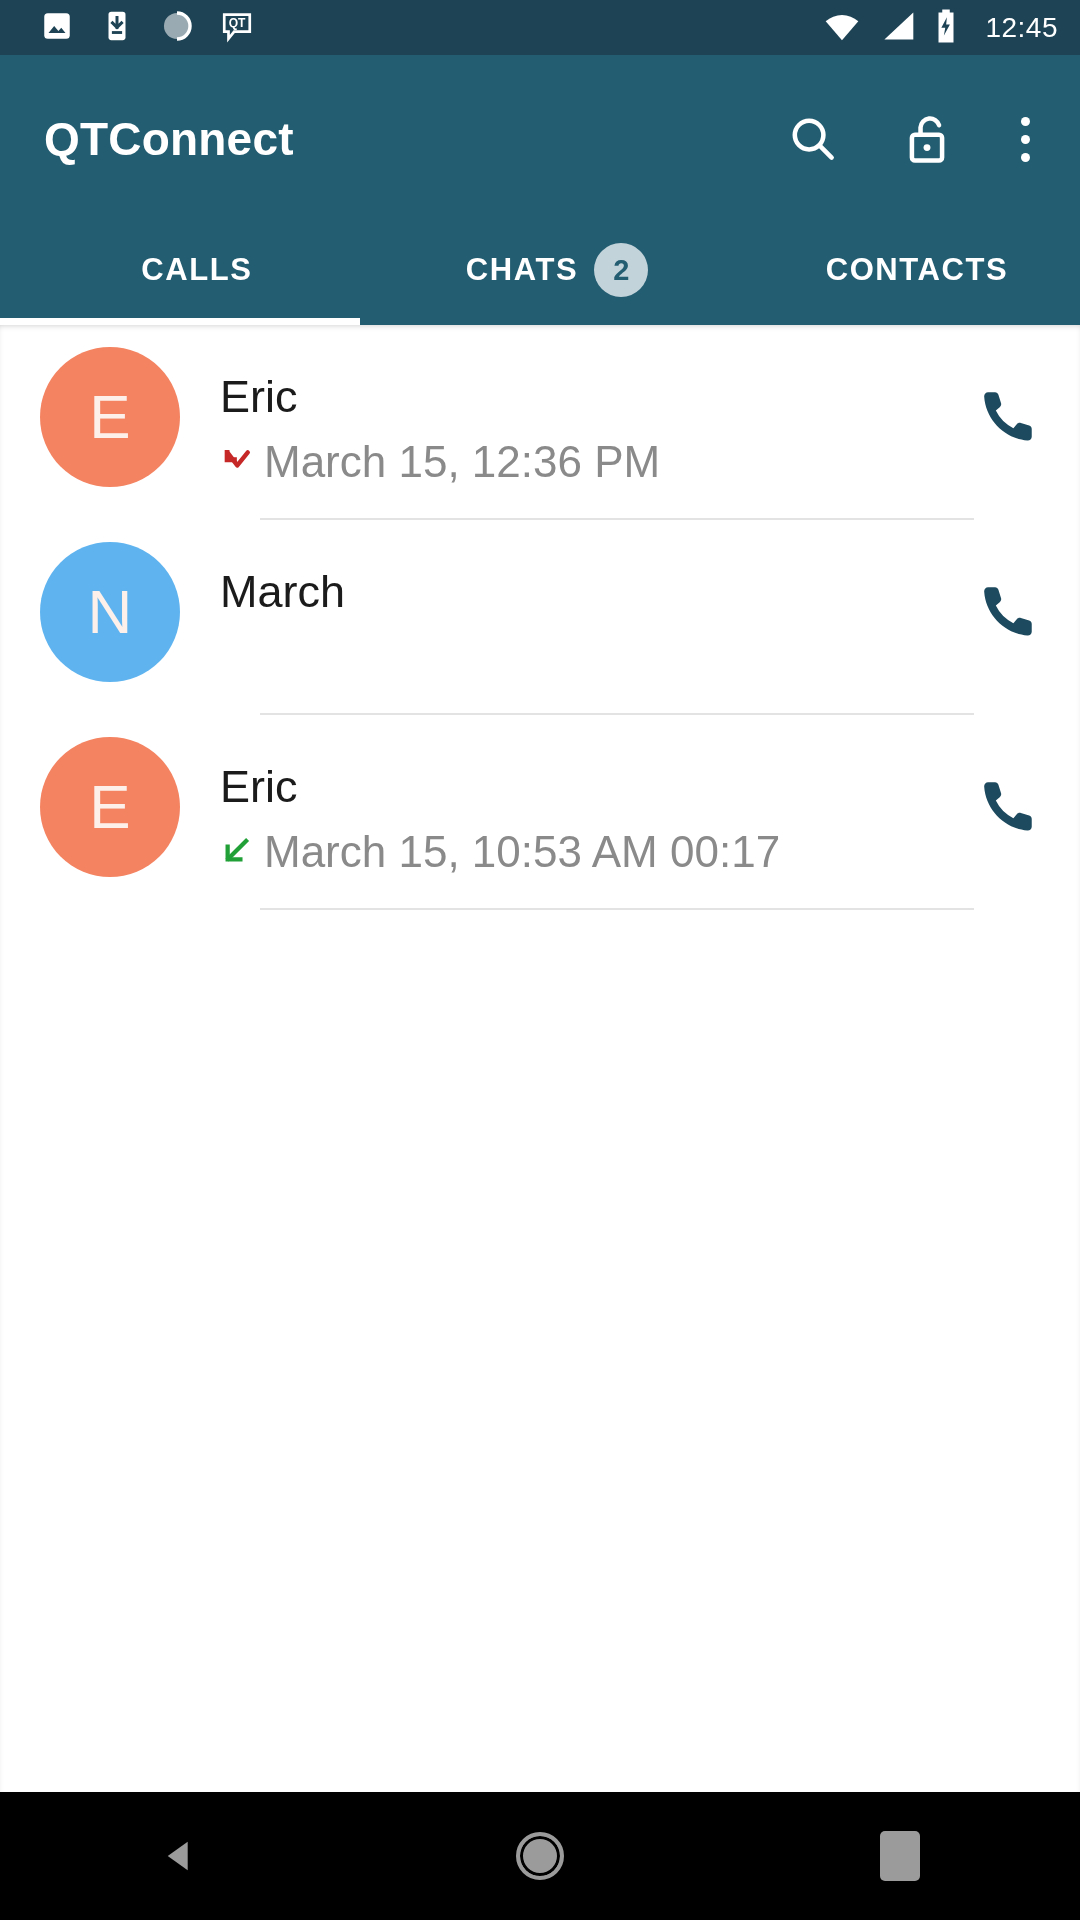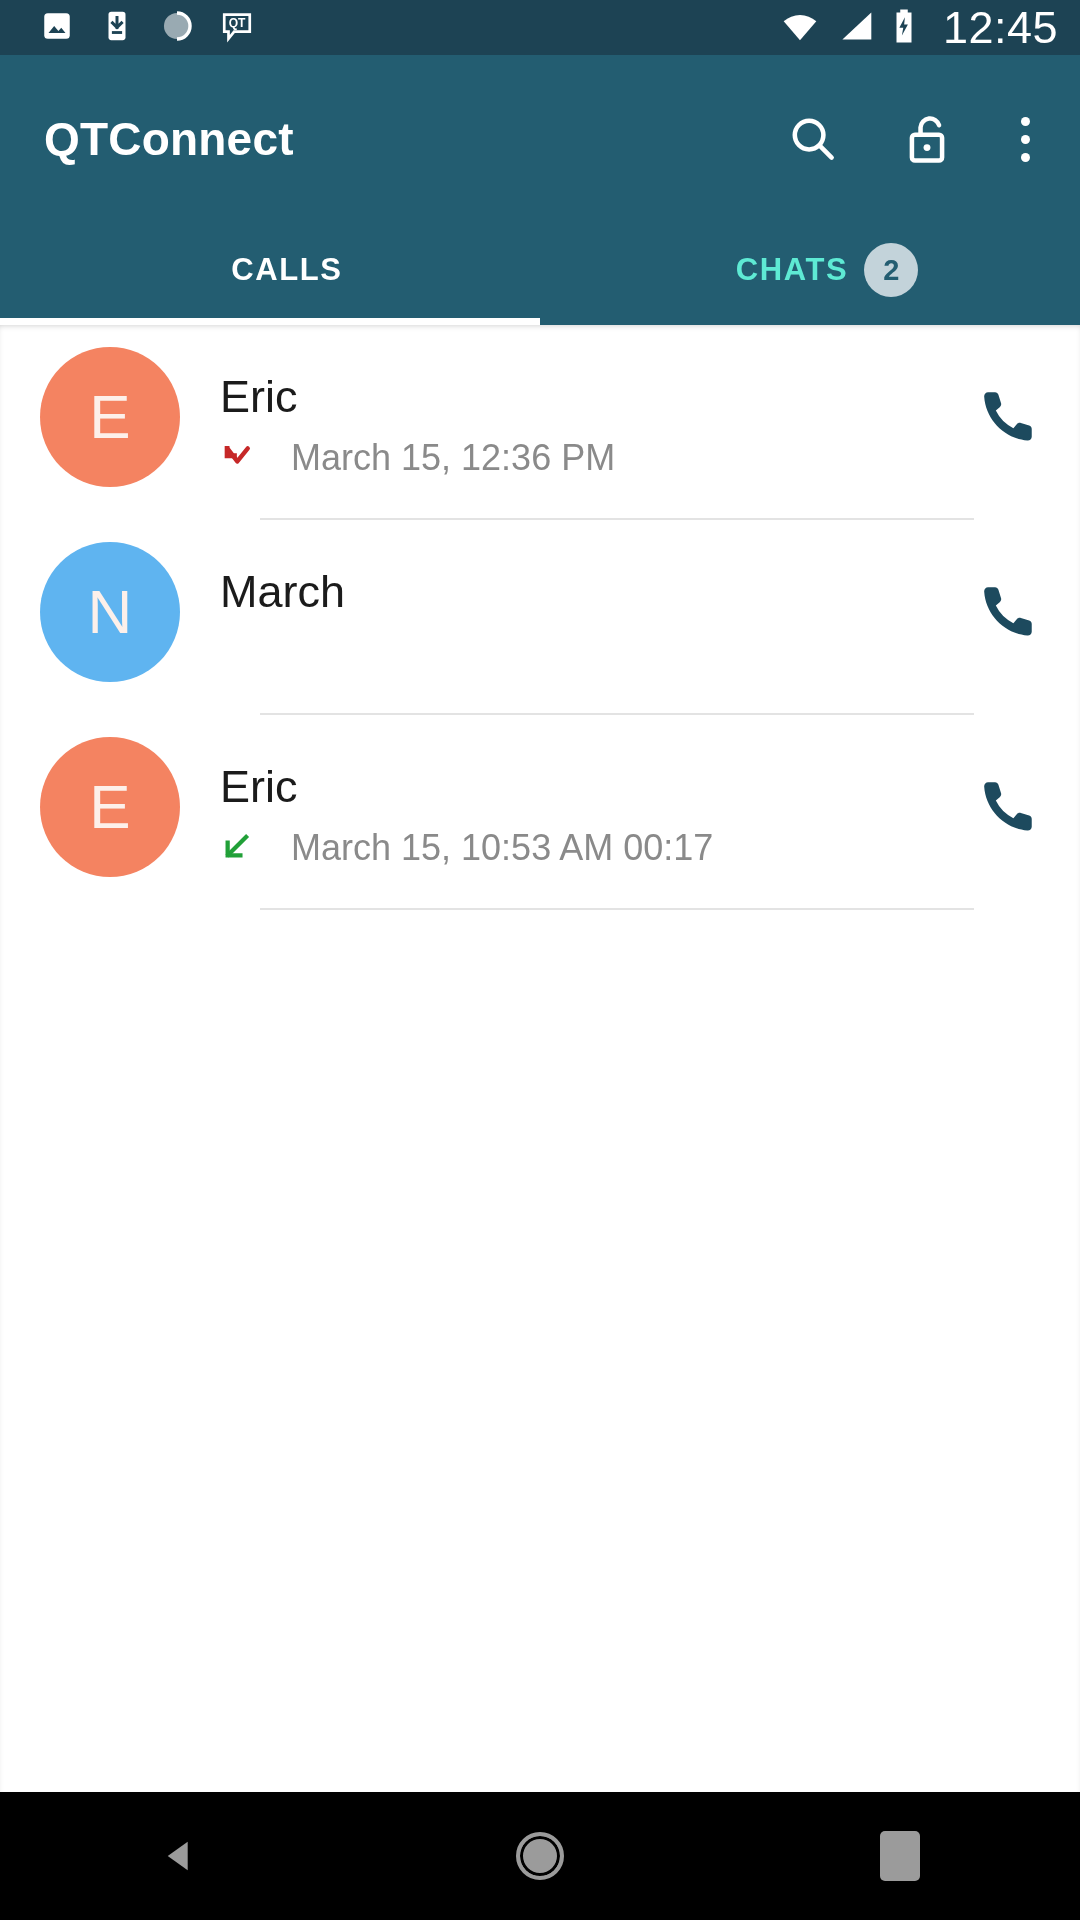--- a/index.html
+++ b/index.html
@@ -21,21 +21,21 @@
     height:55px;
     background:#1d4354;
     display:flex; align-items:center;
     padding:0 22px 0 40px;
     flex:none;
   }
   .status-left { display:flex; align-items:center; gap:26px; }
   .status-right { margin-left:auto; display:flex; align-items:center; gap:16px; }
   .sicon { display:block; }
   #status-clock {
-    color:#ffffff; font-size:45px; font-weight:400;
+    color:#ffffff; font-size:28px; font-weight:400;
     letter-spacing:0.5px; margin-left:10px;
     font-family:"Liberation Sans", sans-serif;
   }
 
   
   #app-bar {
     height:160px;
     background:#235d71;
     display:flex; align-items:center;
     padding:8px 40px 0 44px;
@@ -68,21 +68,21 @@
     flex:1;
     display:flex; align-items:center; justify-content:center;
     gap:16px;
     cursor:pointer;
     position:relative;
     padding-left:34px;
   }
   .tab-label {
     font-size:31px; font-weight:700;
     letter-spacing:1.6px;
-    color:#5eead4;
+    color:#ffffff;
   }
   .tab.active .tab-label { color:#ffffff; }
   .tab-indicator {
     position:absolute; left:0; bottom:0;
     width:100%; height:7px; background:#ffffff;
   }
   #chats-badge {
     min-width:54px; height:54px;
     border-radius:50%;
     background:#c3d3da;
@@ -124,23 +124,22 @@
   }
   .row-name {
     font-size:45px; color:#1b1b1b; font-weight:400;
     line-height:1.05; white-space:nowrap;
   }
   .row-sub {
     margin-top:17px;
     display:flex; align-items:center; gap:10px;
   }
   .row-meta {
-    font-size:36px; color:#8a8a8a; font-weight:400;
+    font-size:44px; color:#8a8a8a; font-weight:400;
     white-space:nowrap;
-    margin-left:27px;
   }
   .row-divider {
     position:absolute; left:40px; right:0; bottom:0;
     height:2px; background:#e3e3e3;
   }
   .call-action {
     flex:none; align-self:flex-start;
     margin-top:55px;
     width:70px; height:70px;
     display:flex; align-items:center; justify-content:center;
@@ -247,20 +246,23 @@
   </div>
 
   <div id="tab-bar">
     <div class="tab active">
       <span class="tab-label">CALLS</span>
       <span class="tab-indicator"></span>
     </div>
     <div class="tab">
       <span class="tab-label">CHATS</span>
       <span id="chats-badge">2</span>
+    </div>
+    <div class="tab">
+      <span class="tab-label">CONTACTS</span>
     </div>
   </div>
 
   <div id="call-list">
 
     <div class="call-row">
       <div class="avatar" style="background:#f48361">
         <span class="avatar-letter">E</span>
       </div>
       <div class="row-body">

